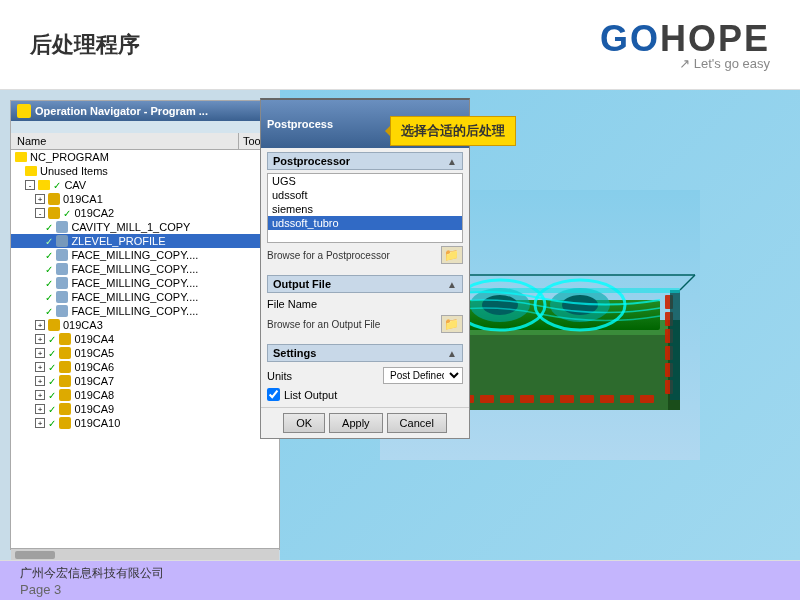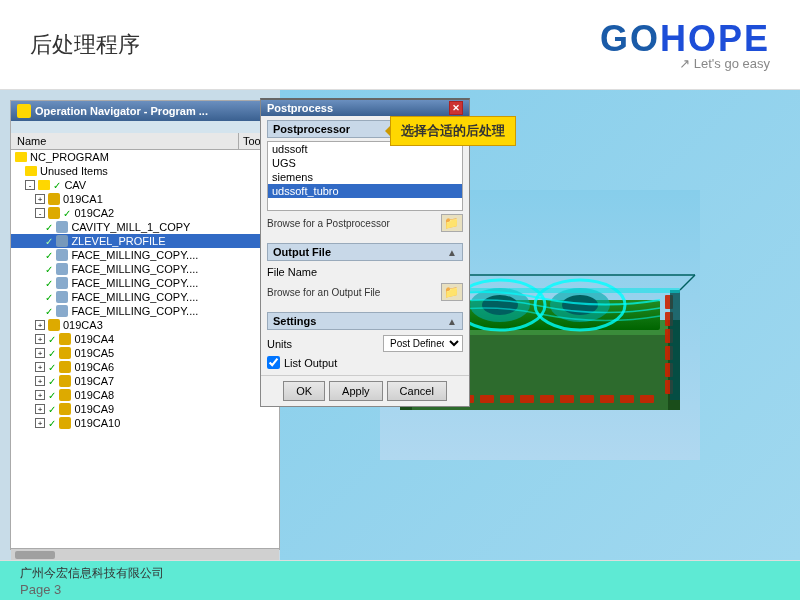--- a/index.html
+++ b/index.html
@@ -17,21 +17,21 @@
       background: white;
       height: 90px;
       display: flex;
       align-items: center;
       justify-content: space-between;
       padding: 0 30px;
       border-bottom: 1px solid #ddd;
     }
     .page-title-text {
       font-size: 22px;
-      font-weight: normal;
+      font-weight: bold;
       color: #333;
     }
     .logo-area {
       display: flex;
       flex-direction: column;
       align-items: flex-end;
     }
     .logo-text {
       font-size: 36px;
       font-weight: 900;
@@ -165,21 +165,21 @@
       width: 210px;
       background: #f0f0f0;
       border: 1px solid #888;
       border-top: 2px solid #666;
       font-size: 11px;
       z-index: 10;
     }
     .dialog-title {
       background: linear-gradient(to bottom, #6a8fbf, #3a6090);
       color: white;
-      padding: 1px 6px;
+      padding: 17px 6px;
       font-size: 11px;
       font-weight: bold;
       display: flex;
       justify-content: space-between;
       align-items: center;
     }
     .dialog-close {
       width: 14px; height: 14px;
       background: #cc3333;
       color: white;
@@ -314,21 +314,21 @@
       background: linear-gradient(135deg, #87ceeb 0%, #a0d8ef 100%);
       position: relative;
       overflow: hidden;
       display: flex;
       align-items: center;
       justify-content: center;
     }
 
     
     .footer {
-      background: #5eead4;
+      background: #c4b5fd;
       height: 40px;
       display: flex;
       flex-direction: column;
       justify-content: center;
       padding: 8px 20px;
       border-top: 1px solid #ddd;
     }
     .footer-company {
       font-size: 12px;
       color: #333;
@@ -344,21 +344,21 @@
       height: 270px;
     }
   </style>
 </head>
 <body>
 
 <div class="header">
   <span class="page-title-text">后处理程序</span>
   <div class="logo-area">
     <div class="logo-text">
-      <span>GO</span><span class="hope" style="color:#1d4ed8;">HOPE</span>
+      <span>GO</span><span class="hope" style="color:#404040;">HOPE</span>
     </div>
     <div class="logo-tagline">
       ↗ <span>Let's go easy</span>
     </div>
   </div>
 </div>
 
 <div class="main-content">
 
   <div class="navigator-panel">
@@ -498,22 +498,22 @@
       <span>Postprocess</span>
       <div class="dialog-close">✕</div>
     </div>
 
     <div class="dialog-section">
       <div class="section-header">
         <span>Postprocessor</span>
         <span class="section-collapse">▲</span>
       </div>
       <div class="postprocessor-list">
+        <div class="pp-item">UGS</div>
         <div class="pp-item">udssoft</div>
-        <div class="pp-item">UGS</div>
         <div class="pp-item">siemens</div>
         <div class="pp-item selected">udssoft_tubro</div>
       </div>
       <div class="browse-row">
         <span class="browse-label">Browse for a Postprocessor</span>
         <div class="browse-btn">📁</div>
       </div>
     </div>
 
     <div class="dialog-section">

